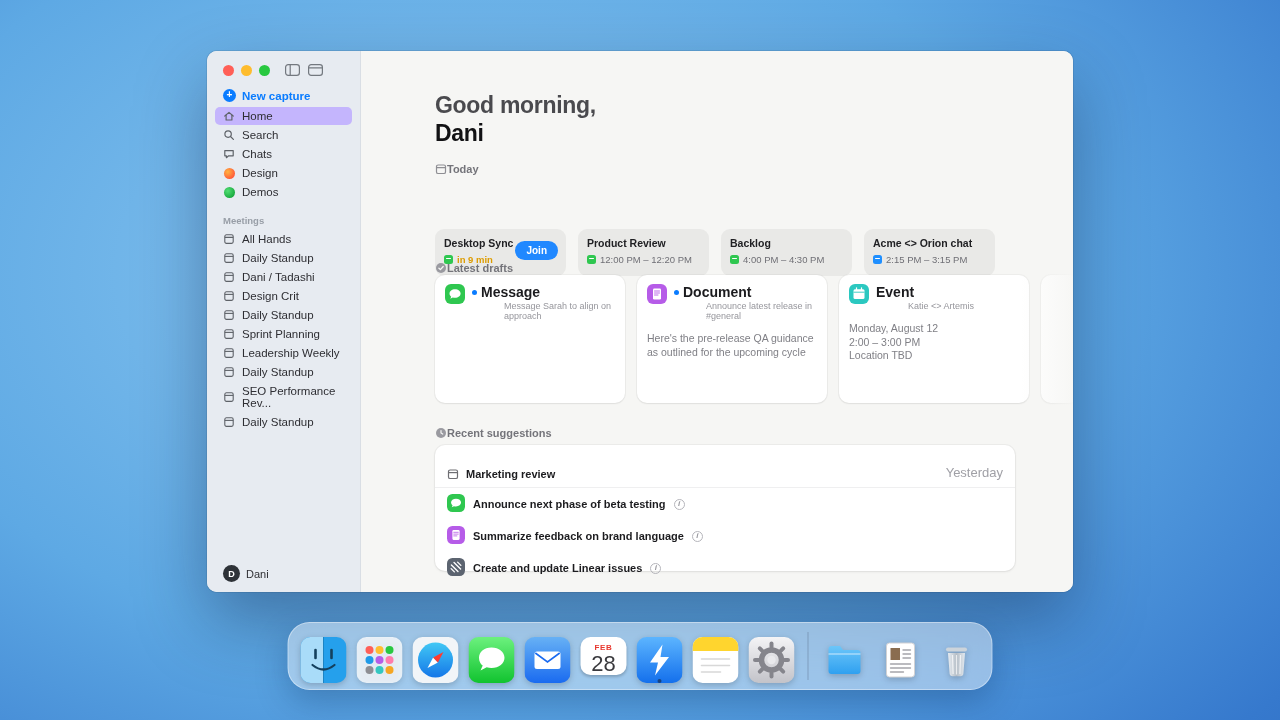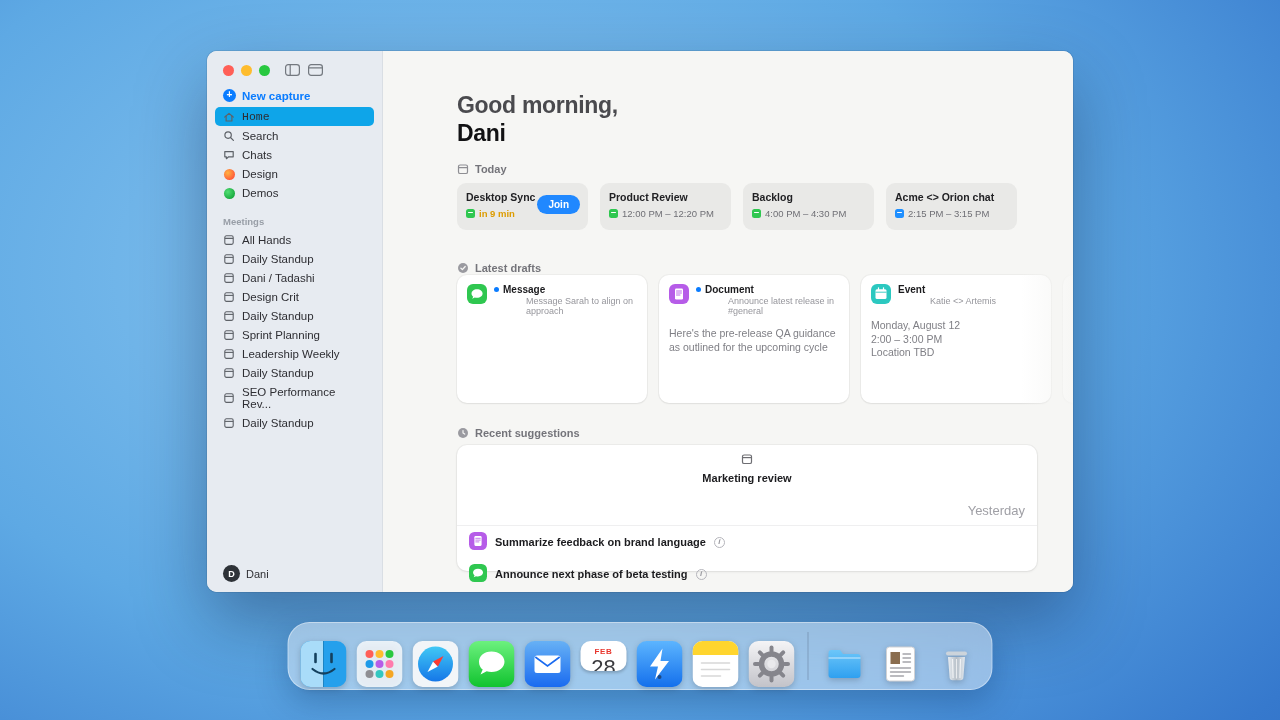--- a/index.html
+++ b/index.html
@@ -12,84 +12,84 @@
 
   
   .window {
     position:absolute; left:207px; top:51px; width:866px; height:541px;
     border-radius:10px; overflow:hidden; display:flex;
     box-shadow:0 30px 70px rgba(10,30,70,.40), 0 0 0 1px rgba(0,0,0,.08);
     background:#f6f6f4;
   }
 
   
-  .sidebar { width:176px; background:#e7ebf1; border-right:1px solid #d9dee4; position:relative; flex:none; }
+  .sidebar { width:154px; background:#e7ebf1; border-right:1px solid #d9dee4; position:relative; flex:none; }
   .titlebar { display:flex; align-items:center; padding:13px 10px 8px 16px; }
   .tl { width:11px; height:11px; border-radius:50%; margin-right:7px; }
   .tl.red{background:#ff5f57;} .tl.yellow{background:#febc2e;} .tl.green{background:#28c840;}
   .tb-ic { margin-left:8px; display:flex; align-items:center; }
   .nc { display:flex; gap:6px; align-items:center; padding:5px 16px 4px; color:#0a7cff; font-weight:700; font-size:11.5px; cursor:pointer; }
   .nc-ic { width:13px; height:13px; border-radius:50%; background:#0a7cff; color:#fff; display:flex; align-items:center; justify-content:center; font-size:10px; line-height:1; }
   .nc-ic::after{content:"+"; margin-top:-1px;}
   .sb-item { display:flex; gap:7px; align-items:center; padding:3px 8px; margin:1px 8px; border-radius:5px; font-size:11.5px; color:#2e2e33; cursor:pointer; }
-  .sb-item.sel { background:#0ea5e9;font-family:Liberation Mono, monospace; }
+  .sb-item.sel { background:#c4b5fd; }
   .sb-item .sic { display:flex; width:12px; justify-content:center; flex:none; }
   .sb-head { font-size:9.5px; font-weight:700; color:#989ea7; padding:13px 16px 3px; display:flex; align-items:center; }
   .sb-head .plus { margin-left:auto; color:#8a8f98; font-size:13px; font-weight:400; cursor:pointer; line-height:10px; }
   .proj-dot { width:11px; height:11px; border-radius:50%; flex:none; }
   .proj-dot.design { background:radial-gradient(circle at 35% 35%, #ffb340, #ff5e3a 70%); }
   .proj-dot.demos { background:radial-gradient(circle at 35% 35%, #52de74, #18a93e 75%); }
   .user-row { position:absolute; left:16px; bottom:10px; display:flex; gap:6px; align-items:center; font-size:11px; color:#2f2f33; cursor:pointer; }
   .avatar { width:17px; height:17px; border-radius:50%; background:#2e3238; color:#fff; font-size:9px; font-weight:700; display:flex; align-items:center; justify-content:center; }
 
   
   .main { flex:1; position:relative; background:#f6f6f4; overflow:hidden;padding-left:28px; }
   .greet { position:absolute; left:74px; top:40px; font-size:23px; font-weight:700; letter-spacing:-.3px; line-height:28px; }
   .greet .l1 { color:#4a4a4e; } .greet .l2 { color:#121214; }
-  .sec-label { position:absolute; left:74px; display:flex; gap:6px; align-items:center; font-size:11px; font-weight:600; color:#74747a; }
+  .sec-label { position:absolute; left:74px; display:flex; gap:0; align-items:center; font-size:11px; font-weight:600; color:#74747a; }
   .sec-today{ top:112px; } .sec-drafts{ top:211px; } .sec-sugg{ top:376px; }
 
   .events { position:absolute; left:74px; top:132px; display:flex; gap:12px; }
-  .ecard { width:131px; height:47px; background:#e9e9e7; border-radius:9px; padding:8px 9px; position:relative; cursor:pointer; }
+  .ecard { width:131px; height:47px; background:#e9e9e7; border-radius:9px; padding:8px 9px; position:relative; cursor:pointer;margin-top:46px; }
   .ecard .t { font-size:10.5px; font-weight:700; color:#212124; margin-bottom:5px; white-space:nowrap; }
   .erow { display:flex; gap:4px; align-items:center; font-size:9.5px; color:#6f6f75; }
   .erow.amber { color:#dd9c00; font-weight:600; }
   .mini { width:9px; height:9px; border-radius:2.5px; flex:none; position:relative; }
   .mini::after{ content:""; position:absolute; left:2px; right:2px; top:2.5px; height:1.2px; background:#fff; border-radius:1px; }
   .mini.green{ background:#2fc750; } .mini.blue{ background:#1f8fff; }
   .join { position:absolute; right:8px; top:12px; background:#2088ff; color:#fff; font-size:10px; font-weight:700; padding:4px 11px; border-radius:12px; border:none; cursor:pointer; }
 
   .drafts { position:absolute; left:74px; top:224px; display:flex; gap:12px; }
   .dcard { width:190px; height:128px; background:#fff; border-radius:10px; padding:9px 10px; box-shadow:0 1px 2px rgba(0,0,0,.06), 0 0 0 1px rgba(0,0,0,.035); cursor:pointer; }
   .dcard.partial { width:38px; }
   .dhead { display:flex; gap:7px; align-items:flex-start; }
   .dhead .cic { flex:none; }
-  .dtitle-row { display:flex; align-items:center; gap:4px; font-size:10px; font-weight:700; color:#1b1b1e; }
+  .dtitle-row { display:flex; align-items:center; gap:4px; font-size:14px; font-weight:700; color:#1b1b1e; }
   .bluedot { width:5px; height:5px; border-radius:50%; background:#0a7cff; flex:none; }
   .dsub { font-size:9px; color:#96969c; margin-top:1px;margin-left:32px; }
   .dbody { margin-top:11px; font-size:10.5px; line-height:13.5px; color:#7f7f85; white-space:pre-line; }
 
   .fadeR { position:absolute; top:120px; right:0; width:52px; height:245px;
            background:linear-gradient(90deg, rgba(246,246,244,0), rgba(246,246,244,.92)); pointer-events:none; }
 
   .panel { position:absolute; left:74px; top:394px; width:580px; height:126px; background:#fff; border-radius:10px;
            box-shadow:0 1px 3px rgba(0,0,0,.07), 0 0 0 1px rgba(0,0,0,.035); }
-  .phead { display:flex; align-items:center; gap:7px; padding:8px 12px 7px; border-bottom:1px solid #efeff0; font-size:11px; font-weight:700; color:#1c1c1f;flex-direction:column; }
+  .phead { display:flex; align-items:flex-end; gap:7px; padding:8px 12px 7px; border-bottom:1px solid #efeff0; font-size:11px; font-weight:700; color:#1c1c1f; }
   .phead .ts { margin-left:auto; font-weight:400; color:#a0a0a6; font-size:13px;margin-top:12px; }
   .prow { display:flex; align-items:center; gap:8px; padding:6px 12px; font-size:11px; font-weight:600; color:#1c1c1f; cursor:pointer; }
   .prow .cic { flex:none; }
   .info { width:11px; height:11px; border:1px solid #b5b5bb; border-radius:50%; color:#9a9aa0; font-size:8px; display:flex; align-items:center; justify-content:center; flex:none; }
   .info::after{ content:"i"; font-style:italic; margin-top:-1px; }
 
   
   .dock { position:absolute; left:50%; bottom:30px; transform:translateX(-50%);
           display:flex; align-items:center; gap:10px; padding:9px 12px;
           background:rgba(248,251,255,.45); border:1px solid rgba(255,255,255,.4);
           border-radius:22px; box-shadow:0 12px 32px rgba(5,35,85,.28); backdrop-filter:blur(18px); }
-  .di { width:46px; height:30px; position:relative; cursor:pointer; }
+  .di { width:46px; height:38px; position:relative; cursor:pointer; }
   .di > svg { width:46px; height:46px; display:block; filter:drop-shadow(0 2px 3px rgba(0,0,0,.20)); }
   .dock-sep { width:1px; height:48px; background:rgba(50,60,80,.28); margin:0 3px; }
   .run-dot { position:absolute; left:50%; bottom:-8px; transform:translateX(-50%); width:4px; height:4px; border-radius:50%; background:rgba(25,35,55,.6); }
   .di.cal { background:#fff; border-radius:10px; box-shadow:0 2px 3px rgba(0,0,0,.2); text-align:center; overflow:hidden; }
   .cal-month { font-size:8px; font-weight:700; color:#e8362d; letter-spacing:.6px; margin-top:6px; }
   .cal-day { font-size:22px; color:#3a3a3e; line-height:23px; }
 
   .hiddefs { position:absolute; width:0; height:0; }
 </style>
 </head>
@@ -439,41 +439,41 @@
             <rect x="1.5" y="2" width="9" height="8.5" rx="1.6"></rect>
             <line x1="1.5" y1="4.6" x2="10.5" y2="4.6"></line>
           </svg>
         <span>Marketing review</span>
         <span class="ts">Yesterday</span>
       </div>
 
       <div class="prow">
         <span class="cic">
           <svg width="18" height="18" viewBox="0 0 20 20">
+              <rect width="20" height="20" rx="6" fill="#2fc750"></rect>
+              <path d="M10 5.2c3.2 0 5.6 1.9 5.6 4.3S13.2 13.8 10 13.8c-.8 0-1.5-.1-2.2-.3L5.2 14.8l1-2.1c-1-.8-1.7-1.9-1.7-3.2 0-2.4 2.4-4.3 5.5-4.3z" fill="#fff"></path>
+            </svg>
+        </span>
+        <span>Announce next phase of beta testing</span>
+        <span class="info"></span>
+      </div>
+
+      <div class="prow">
+        <span class="cic">
+          <svg width="18" height="18" viewBox="0 0 20 20">
               <rect width="20" height="20" rx="6" fill="#b65ce8"></rect>
               <rect x="6" y="4.5" width="8" height="11" rx="1.2" fill="#fff"></rect>
               <g stroke="#b65ce8" stroke-width="0.9" stroke-linecap="round">
                 <line x1="7.5" y1="7" x2="12.5" y2="7"></line>
                 <line x1="7.5" y1="9" x2="12.5" y2="9"></line>
                 <line x1="7.5" y1="11" x2="11" y2="11"></line>
               </g>
             </svg>
         </span>
         <span>Summarize feedback on brand language</span>
-        <span class="info"></span>
-      </div>
-
-      <div class="prow">
-        <span class="cic">
-          <svg width="18" height="18" viewBox="0 0 20 20">
-              <rect width="20" height="20" rx="6" fill="#2fc750"></rect>
-              <path d="M10 5.2c3.2 0 5.6 1.9 5.6 4.3S13.2 13.8 10 13.8c-.8 0-1.5-.1-2.2-.3L5.2 14.8l1-2.1c-1-.8-1.7-1.9-1.7-3.2 0-2.4 2.4-4.3 5.5-4.3z" fill="#fff"></path>
-            </svg>
-        </span>
-        <span>Announce next phase of beta testing</span>
         <span class="info"></span>
       </div>
 
       <div class="prow">
         <span class="cic">
           <svg width="18" height="18" viewBox="0 0 20 20">
               <rect width="20" height="20" rx="6" fill="#5c6470"></rect>
               <g stroke="#fff" stroke-width="1.5" stroke-linecap="round">
                 <path d="M4.6 11.8 L8.2 15.4"></path>
                 <path d="M4.9 7.8 L12.2 15.1"></path>

